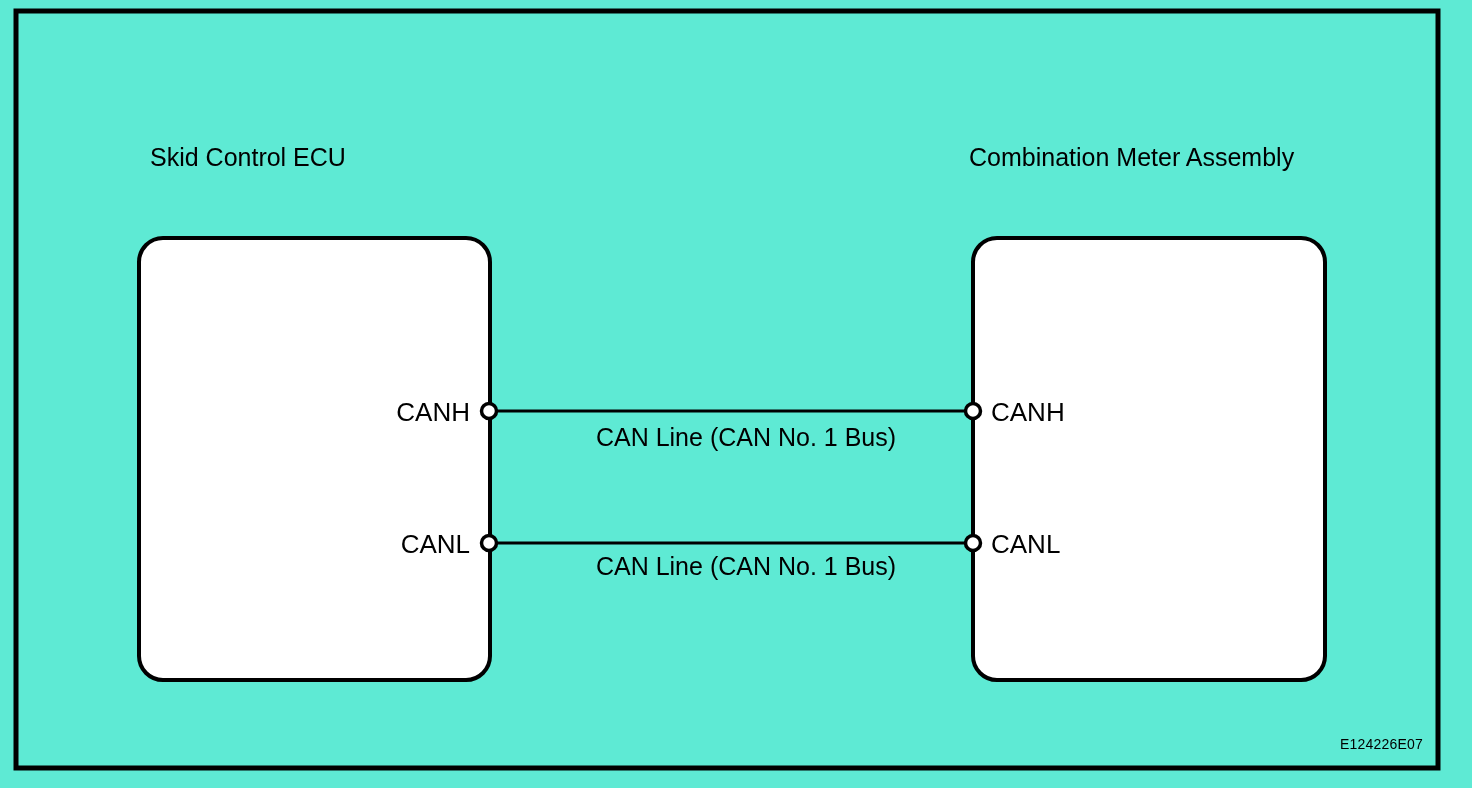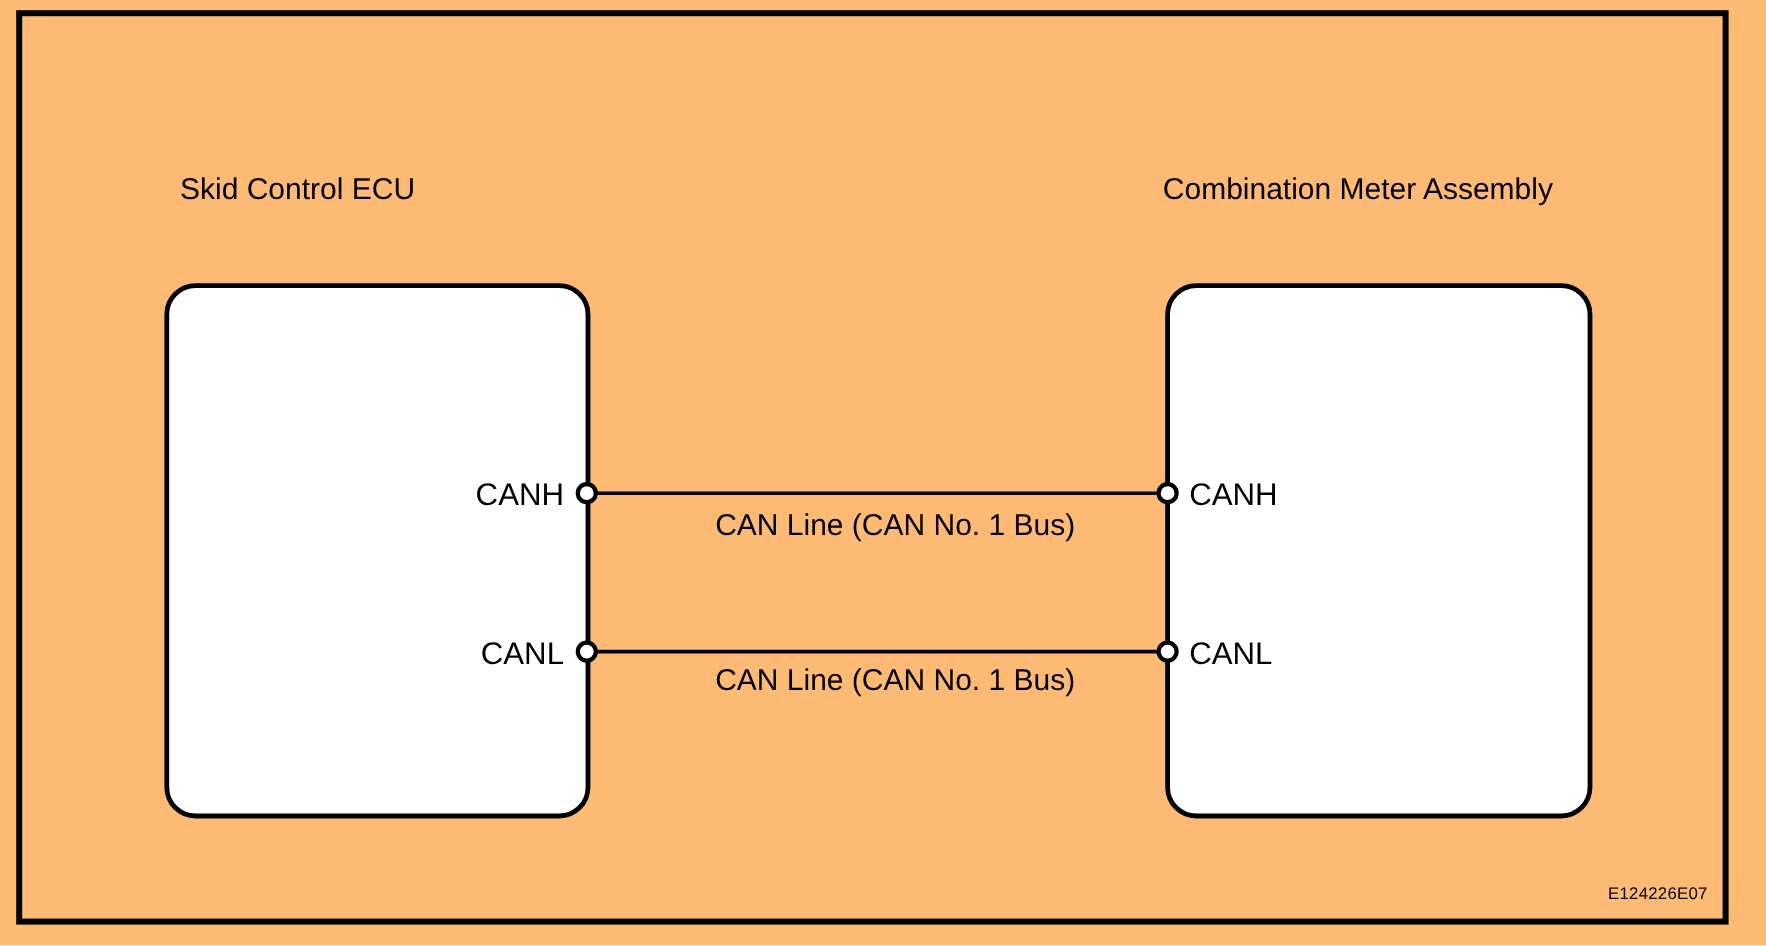--- a/index.html
+++ b/index.html
@@ -8,21 +8,21 @@
     background: #ffffff;
   }
   body {
     font-family: "Liberation Sans", sans-serif;
     -webkit-font-smoothing: antialiased;
   }
   #canvas {
     position: relative;
     width: 1472px;
     height: 788px;
-    background: #fdba74;
+    background: #5eead4;
     overflow: hidden;
   }
   #diagram-svg {
     position: absolute;
     left: 0;
     top: 0;
     width: 1472px;
     height: 788px;
     display: block;
   }

